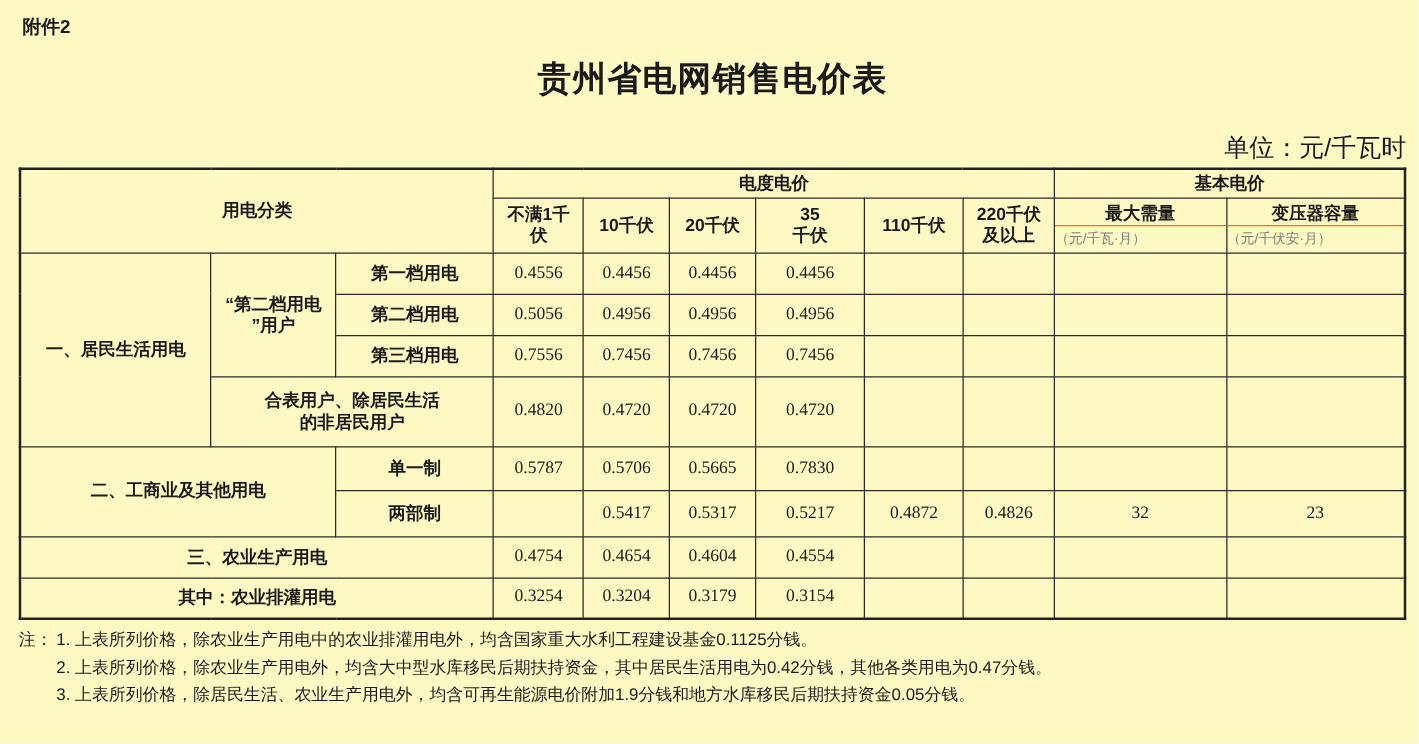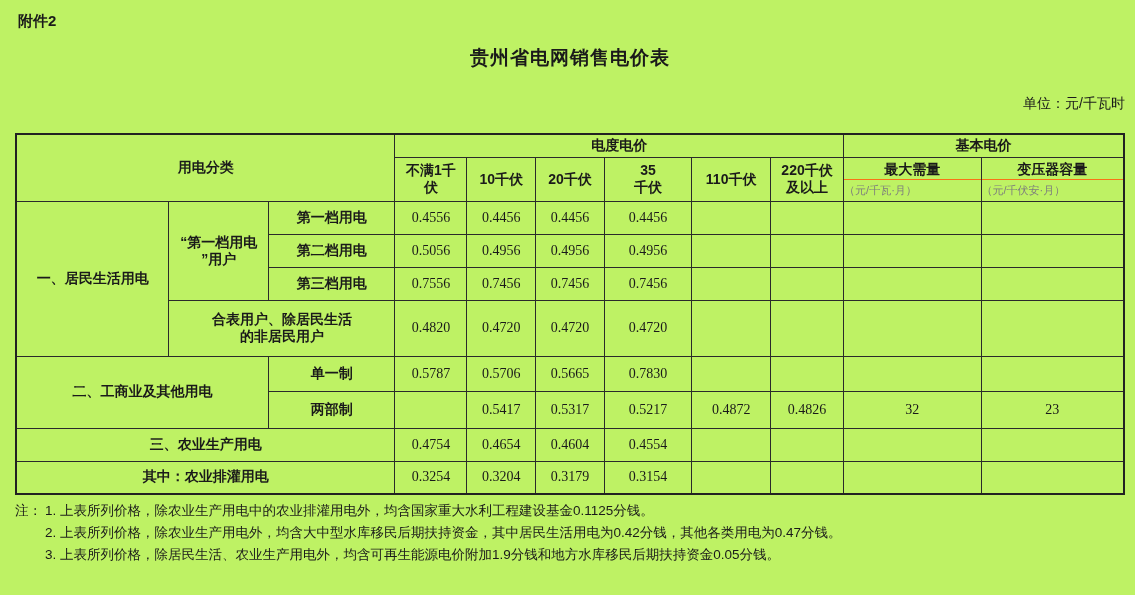--- a/index.html
+++ b/index.html
@@ -1,24 +1,24 @@
 <!DOCTYPE html>
 <html><head>
 <meta charset="utf-8">
 <style>
   * { margin:0; padding:0; box-sizing:border-box; }
   html,body { background:#ffffff; }
   .page {
-    width:1135px; height:595px; background:#bef264; overflow:hidden;
+    width:1135px; height:595px; background:#fef9c3; overflow:hidden;
     font-family:"Liberation Sans","DejaVu Sans",sans-serif; color:#1a1a1a;
     padding:12px 10px 0 15px;
   }
   .attachment { font-size:15px; font-weight:bold; margin-left:3px; }
-  .doc-title { text-align:center; font-size:19px; font-weight:bold; margin-top:14px; letter-spacing:1px; }
-  .unit-note { text-align:right; font-size:14px; margin-top:24px; margin-bottom:20px; }
+  .doc-title { text-align:center; font-size:27px; font-weight:bold; margin-top:14px; letter-spacing:1px; }
+  .unit-note { text-align:right; font-size:20px; margin-top:24px; margin-bottom:2px; }
 
   table.price-table {
     width:1110px; border-collapse:collapse; table-layout:fixed;
     border:2px solid #222;
   }
   .price-table th, .price-table td {
     border:1px solid #2a2a2a; font-size:14px; vertical-align:middle;
     overflow:hidden; padding:1px 3px;
   }
   .price-table th { font-weight:600; }
@@ -93,21 +93,21 @@
         <div class="basic-unit">（元/千瓦·月）</div>
       </th>
       <th class="basic-cell">
         <div class="basic-name">变压器容量</div>
         <div class="basic-unit">（元/千伏安·月）</div>
       </th>
     </tr>
 
     <tr class="h-std">
       <td class="lft" rowspan="4">一、居民生活用电</td>
-      <td class="ctr pre" rowspan="3" style="font-weight:600">“第一档用电
+      <td class="ctr pre" rowspan="3" style="font-weight:600">“第二档用电
 ”用户</td>
       <td class="ctr" style="font-weight:600">第一档用电</td>
       <td class="num">0.4556</td>
       <td class="num">0.4456</td>
       <td class="num">0.4456</td>
       <td class="num">0.4456</td>
       <td class="num"></td>
       <td class="num"></td>
       <td class="num"></td>
       <td class="num"></td>

